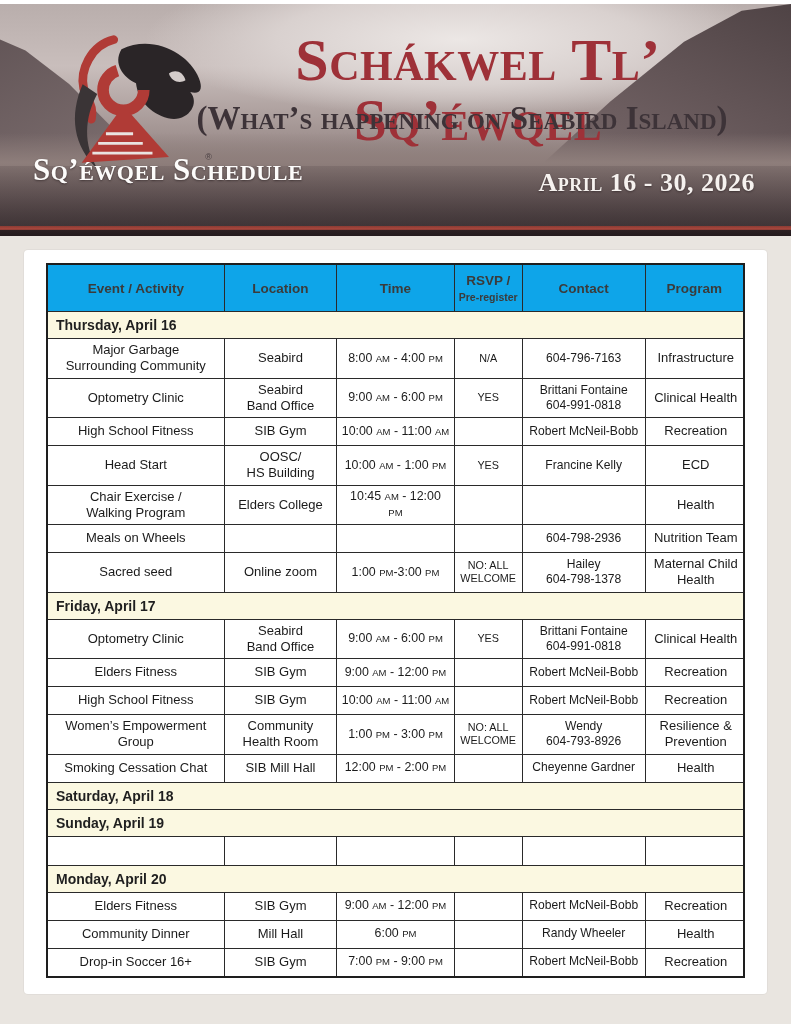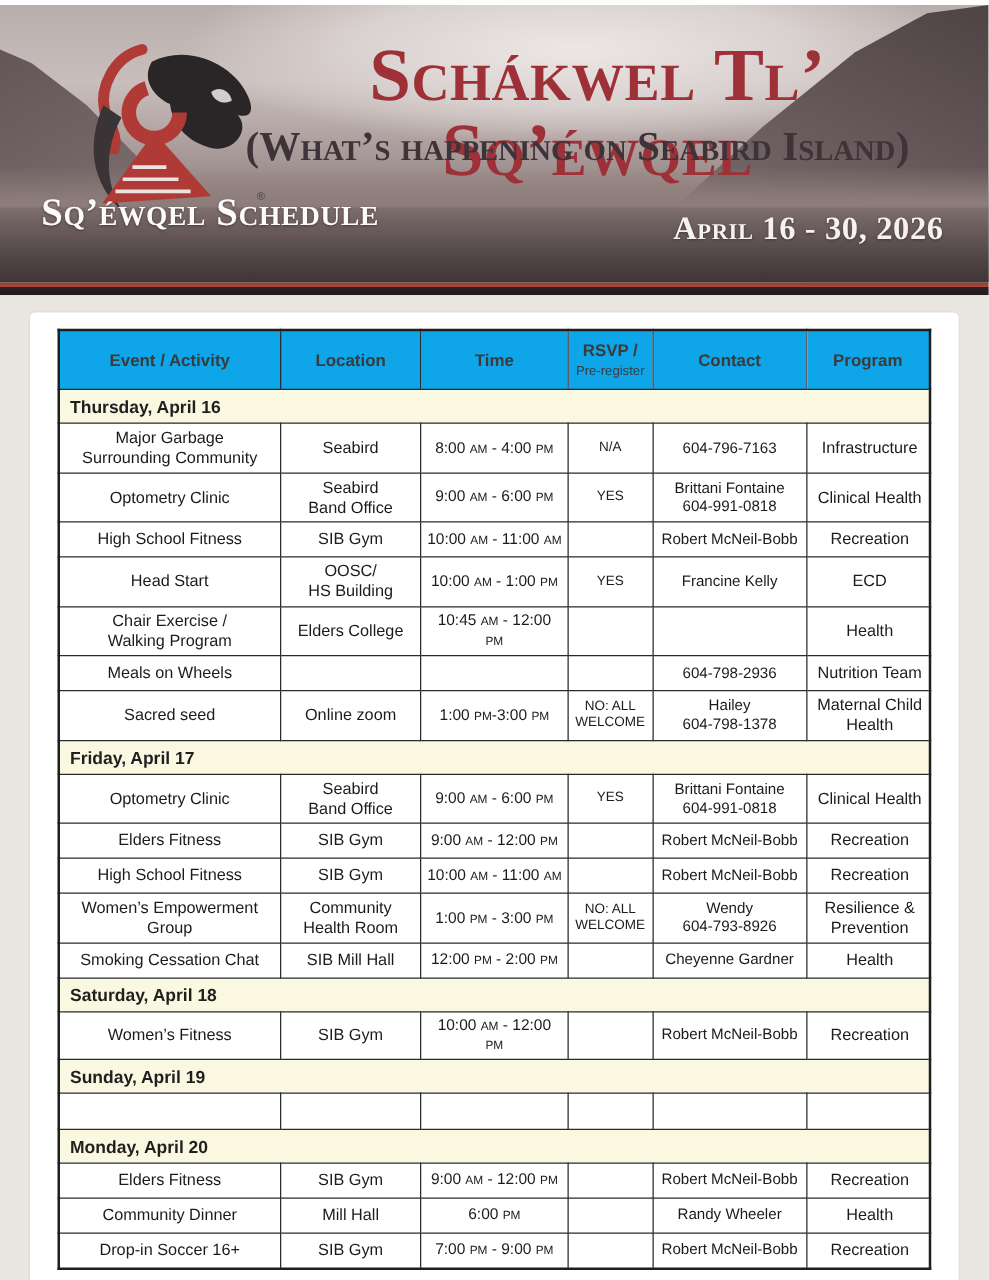--- a/index.html
+++ b/index.html
@@ -48,21 +48,21 @@
     background:linear-gradient(180deg,#8a3c34 0%,#a8463c 28%,#a8463c 34%,#2c2023 40%,#241a1d 100%);}
   
   .card{margin:14px 24px 0 24px;background:#ffffff;border-radius:4px;
     padding:13px 22px 16px 22px;box-shadow:0 0 0 1px rgba(0,0,0,.03);}
   
   table.sched{width:100%;border-collapse:collapse;table-layout:fixed;border:2px solid #1e1e1e;}
   table.sched th,table.sched td{border:1.5px solid #2a2a2a;vertical-align:middle;
     overflow:hidden;}
   tr.head th{background:#0ea5e9;color:#3b3b3b;font-size:13.5px;font-weight:bold;
     height:42px;text-align:center;padding:2px;}
-  tr.head .sub{font-size:10.5px;font-weight:400;margin-top:3px;}
+  tr.head .sub{font-size:10.5px;font-weight:700;margin-top:3px;}
   tr.band td{background:#fbf8e1;color:#1f1f1f;font-weight:bold;font-size:14px;
     text-align:left;padding:5px 8px;}
   tr.row td{font-size:13px;color:#1b1b1b;text-align:center;padding:3px 4px;
     line-height:1.25;height:21px;background:#ffffff;}
   tr.row.empty td{height:22px;}
   td.c5{text-align:left;padding-left:7px !important;}
   td.c4{font-size:12.1px !important;padding-left:2px !important;padding-right:2px !important;}
   td.c3{font-size:10.8px !important;font-variant:small-caps;}
   td.c2{font-size:12.4px !important;}
   td.c2 .mer{font-size:9.5px;}
@@ -216,28 +216,20 @@
           <td class="c0">Smoking Cessation Chat</td>
           <td class="c1">SIB Mill Hall</td>
           <td class="c2">12:00 <span class="mer">PM</span> - 2:00 <span class="mer">PM</span></td>
           <td class="c3"></td>
           <td class="c4">Cheyenne Gardner</td>
           <td class="c5">Health</td>
         </tr>
         <tr class="band">
           <td colspan="6">Saturday, April 18</td>
         </tr>
-        <tr class="row">
-          <td class="c0">Women’s Fitness</td>
-          <td class="c1">SIB Gym</td>
-          <td class="c2">10:00 <span class="mer">AM</span> - 12:00 <span class="mer">PM</span></td>
-          <td class="c3"></td>
-          <td class="c4">Robert McNeil-Bobb</td>
-          <td class="c5">Recreation</td>
-        </tr>
         <tr class="band">
           <td colspan="6">Sunday, April 19</td>
         </tr>
         <tr class="row empty">
           <td class="c0"></td>
           <td class="c1"></td>
           <td class="c2"></td>
           <td class="c3"></td>
           <td class="c4"></td>
           <td class="c5"></td>

